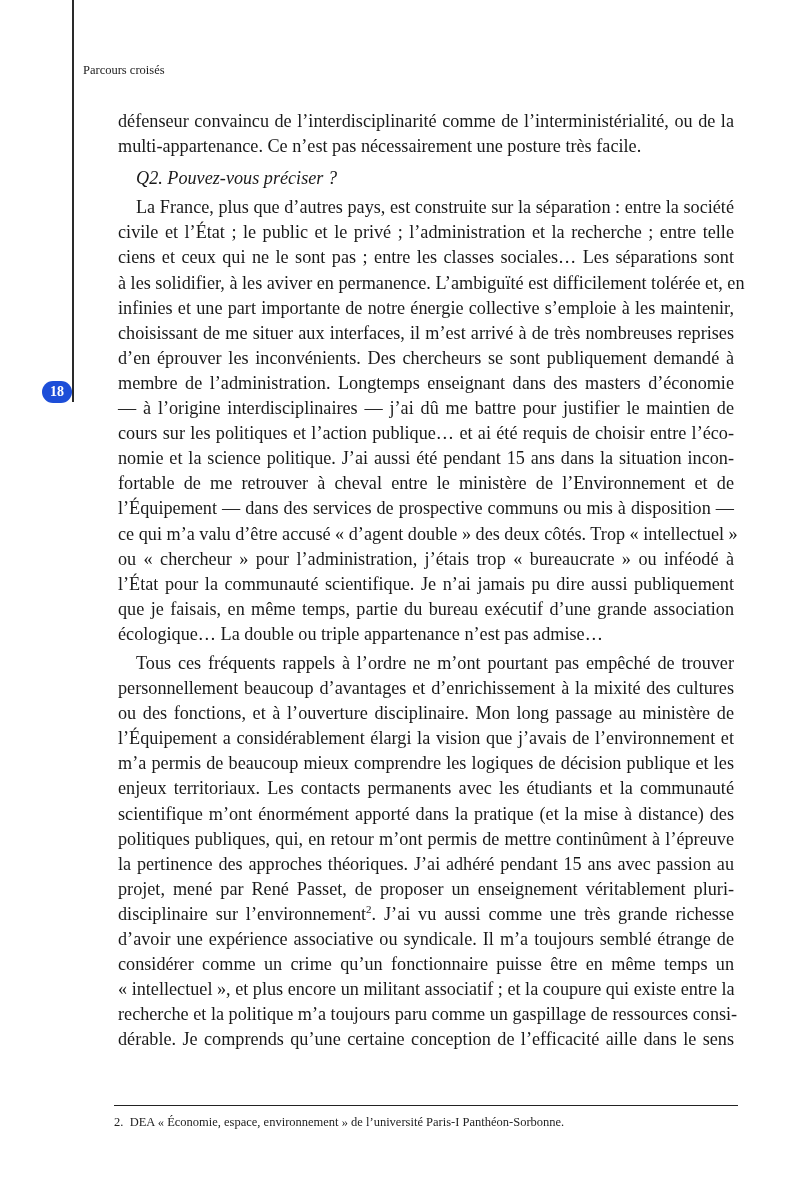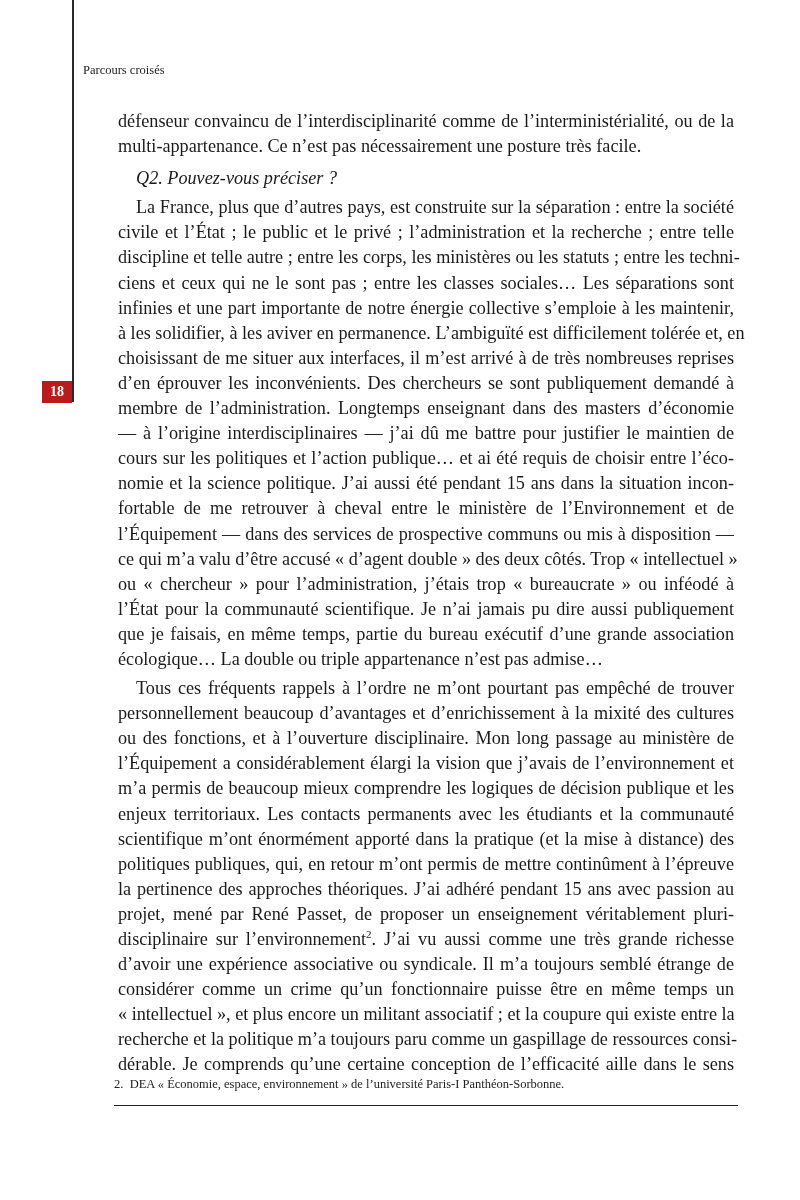--- a/index.html
+++ b/index.html
@@ -1,54 +1,53 @@
 <!DOCTYPE html>
 <html><head>
 <meta charset="utf-8">
 <style>
   html, body { margin:0; padding:0; }
   body { width:800px; height:1200px; background:#ffffff; position:relative; overflow:hidden;
          font-family:"Liberation Serif", "DejaVu Serif", serif; color:#1a1a1a; }
   .vrule { position:absolute; left:72px; top:0; width:1.5px; height:402px; background:#2a2a2a; }
-  .page-num { position:absolute; left:42px; top:381px; width:30px; height:22px; background:#b91c1c;
-              color:#fff; font-weight:bold; font-size:14px; line-height:22px; text-align:center; }
+  .page-num { position:absolute; left:42px; top:381px; width:30px; height:22px; background:#1d4ed8;
+              color:#fff; font-weight:bold; font-size:14px; line-height:22px; text-align:center;border-radius:11px; }
   .running-head { position:absolute; left:83px; top:63px; font-size:12.5px; font-weight:normal; color:#222; }
   .body { position:absolute; left:114px; top:105px; width:624px; font-size:18.2px; line-height:25.1px;
           text-align:justify; }
   .body p { margin:4px; }
   .body p.q { text-indent:18px; font-style:italic; margin-top:7px; }
   .body .line { display:block; text-align:justify; text-align-last:justify; white-space:nowrap; }
   .body .line.last { text-align-last:left; }
   .body .line.ind { padding-left:18px; }
   sup { font-size:11px; line-height:0; vertical-align:super; }
   .fn-rule { position:absolute; left:114px; top:1105px; width:624px; height:1.2px; background:#222; }
-  .footnote { position:absolute; left:114px; top:1077px; font-size:12.5px; color:#222; }
+  .footnote { position:absolute; left:114px; top:1115px; font-size:12.5px; color:#222; }
 </style>
 </head>
 <body>
 
 <div class="vrule"></div>
 <div class="page-num">18</div>
 <div class="running-head">Parcours croisés</div>
 
 <div class="body">
   <p>
     <span class="line">défenseur convaincu de l’interdisciplinarité comme de l’interministérialité, ou de la</span>
     <span class="line last">multi-appartenance. Ce n’est pas nécessairement une posture très facile.</span>
   </p>
   <p class="q">
     <span>Q2. Pouvez-vous préciser ?</span>
   </p>
   <p>
     <span class="line ind">La France, plus que d’autres pays, est construite sur la séparation : entre la société</span>
     <span class="line">civile et l’État ; le public et le privé ; l’administration et la recherche ; entre telle</span>
-    <span class="line">discipline et telle autre ; entre les corps, les ministères ou les statuts ; entre les techni-</span>
     <span class="line">ciens et ceux qui ne le sont pas ; entre les classes sociales… Les séparations sont</span>
+    <span class="line">à les solidifier, à les aviver en permanence. L’ambiguïté est difficilement tolérée et, en</span>
     <span class="line">infinies et une part importante de notre énergie collective s’emploie à les maintenir,</span>
-    <span class="line">à les solidifier, à les aviver en permanence. L’ambiguïté est difficilement tolérée et, en</span>
     <span class="line">choisissant de me situer aux interfaces, il m’est arrivé à de très nombreuses reprises</span>
     <span class="line">d’en éprouver les inconvénients. Des chercheurs se sont publiquement demandé à</span>
     <span class="line">membre de l’administration. Longtemps enseignant dans des masters d’économie</span>
     <span class="line">— à l’origine interdisciplinaires — j’ai dû me battre pour justifier le maintien de</span>
     <span class="line">cours sur les politiques et l’action publique… et ai été requis de choisir entre l’éco-</span>
     <span class="line">nomie et la science politique. J’ai aussi été pendant 15 ans dans la situation incon-</span>
     <span class="line">fortable de me retrouver à cheval entre le ministère de l’Environnement et de</span>
     <span class="line">l’Équipement — dans des services de prospective communs ou mis à disposition —</span>
     <span class="line">ce qui m’a valu d’être accusé « d’agent double » des deux côtés. Trop « intellectuel »</span>
     <span class="line">ou « chercheur » pour l’administration, j’étais trop « bureaucrate » ou inféodé à</span>

